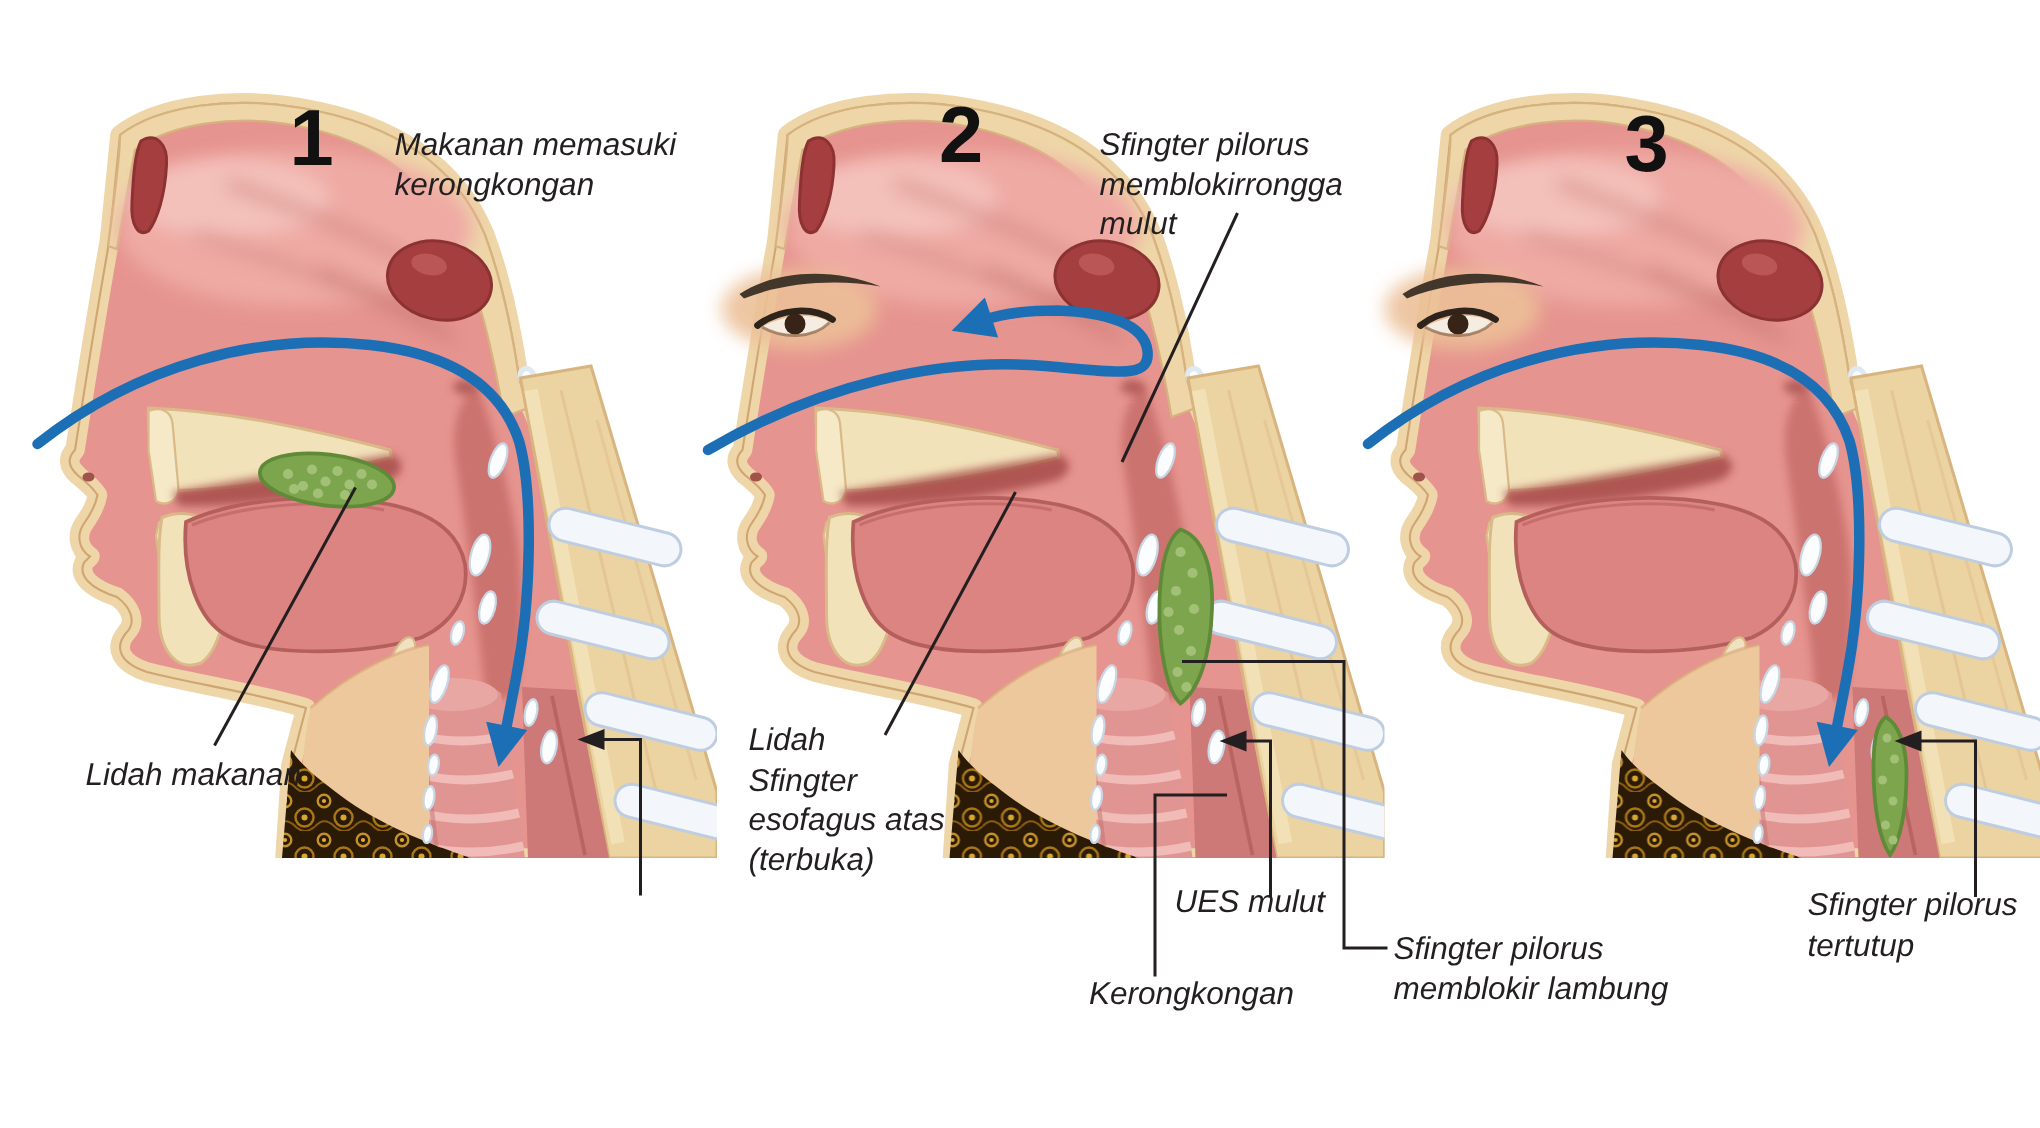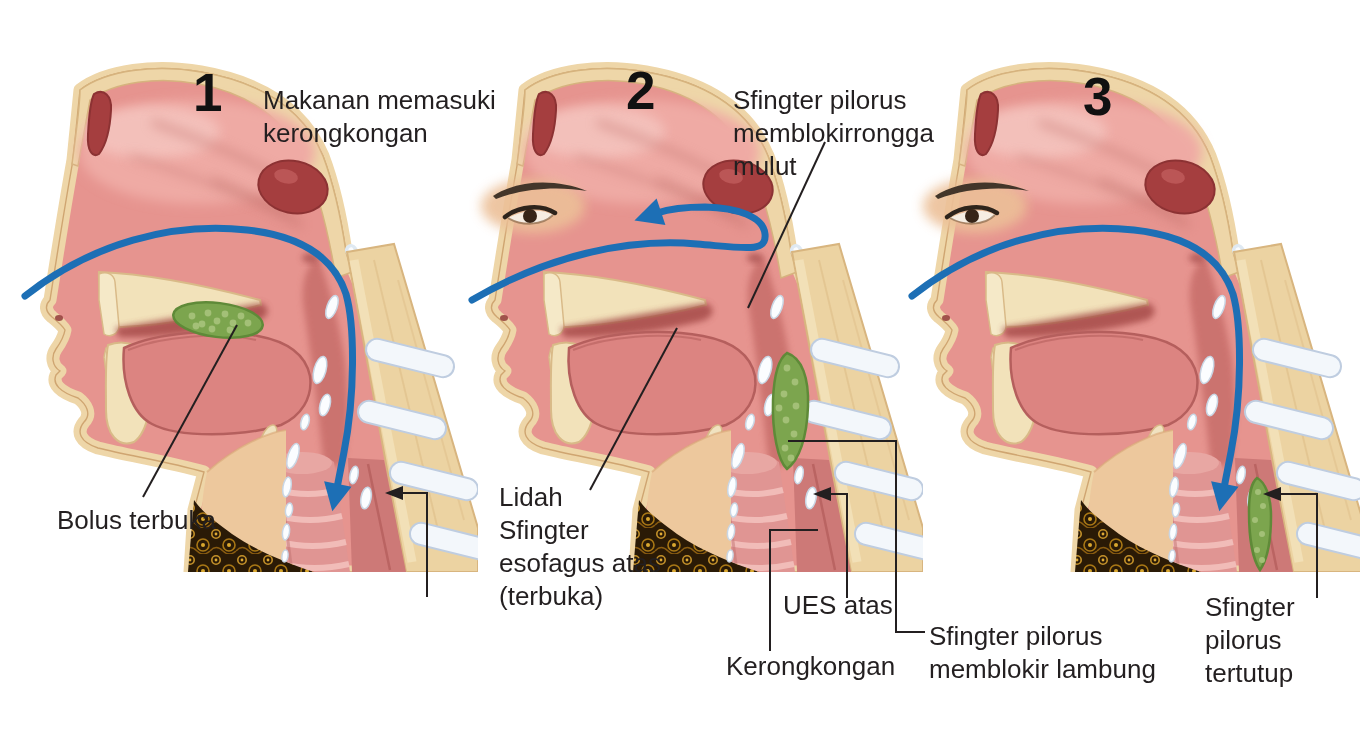--- a/index.html
+++ b/index.html
@@ -1,19 +1,19 @@
 <!DOCTYPE html>
 <html><head>
 <meta charset="utf-8">
 <style>
   html,body{margin:0;padding:0;background:#fff;}
   .canvas{position:relative;width:1360px;height:752px;background:#fff;overflow:hidden;
           font-family:"Liberation Sans",sans-serif;color:#231f20;}
   .art{position:absolute;left:0;top:0;width:1360px;height:752px;}
-  .lbl{position:absolute;font-size:26px;line-height:1.27;white-space:pre-line;color:#231f20;}
+  .lbl{position:absolute;font-size:21px;line-height:1.27;white-space:pre-line;color:#231f20;font-style:italic;}
   .num{position:absolute;font-size:53px;font-weight:600;line-height:1;color:#111;}
 </style>
 </head>
 <body>
 
 <div class="canvas">
 
 <svg class="art" viewBox="0 0 1360 752">
 <defs>
   <filter id="soft" x="-40%" y="-40%" width="180%" height="180%">
@@ -235,25 +235,25 @@
 <div class="lbl" style="left:263px;top:84px">Makanan memasuki
 kerongkongan</div>
 
 <div class="num" style="left:626px;top:64px">2</div>
 <div class="lbl" style="left:733px;top:84px">Sfingter pilorus
 memblokirrongga
 mulut</div>
 
 <div class="num" style="left:1083px;top:70px">3</div>
 
-<div class="lbl" style="left:57px;top:504px">Bolus terbuka</div>
+<div class="lbl" style="left:57px;top:504px">Lidah makanan</div>
 <div class="lbl" style="left:499px;top:481px">Lidah
 Sfingter
 esofagus atas
 (terbuka)</div>
-<div class="lbl" style="left:783px;top:589px">UES atas</div>
+<div class="lbl" style="left:783px;top:589px">UES mulut</div>
 <div class="lbl" style="left:726px;top:650px">Kerongkongan</div>
 <div class="lbl" style="left:929px;top:620px">Sfingter pilorus
 memblokir lambung</div>
 <div class="lbl" style="left:1205px;top:591px">Sfingter pilorus
 tertutup</div>
 
 </div>
 
 </body></html>

